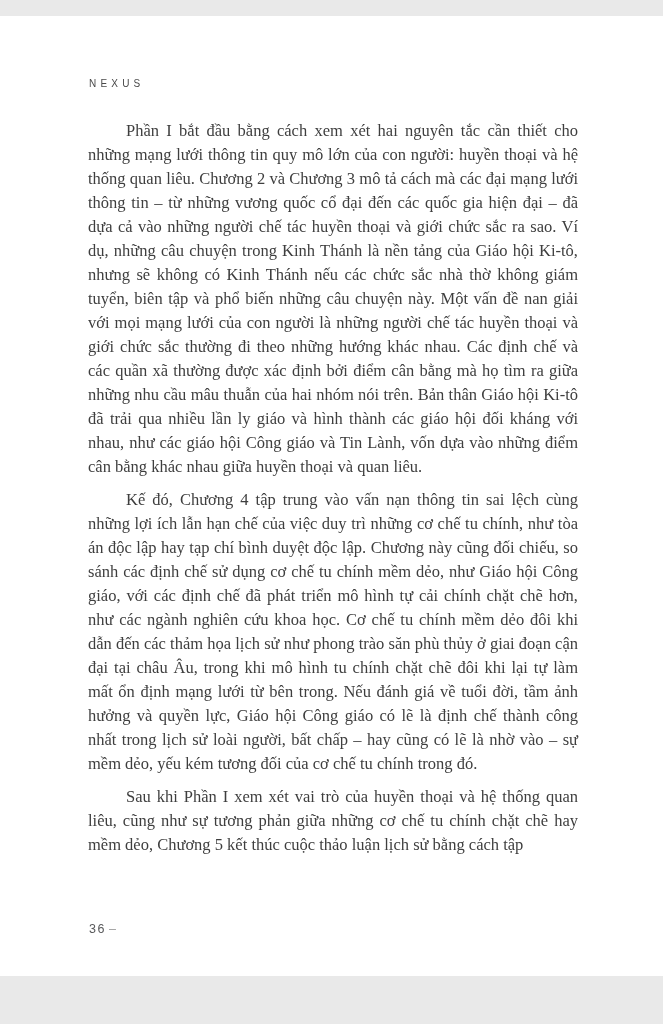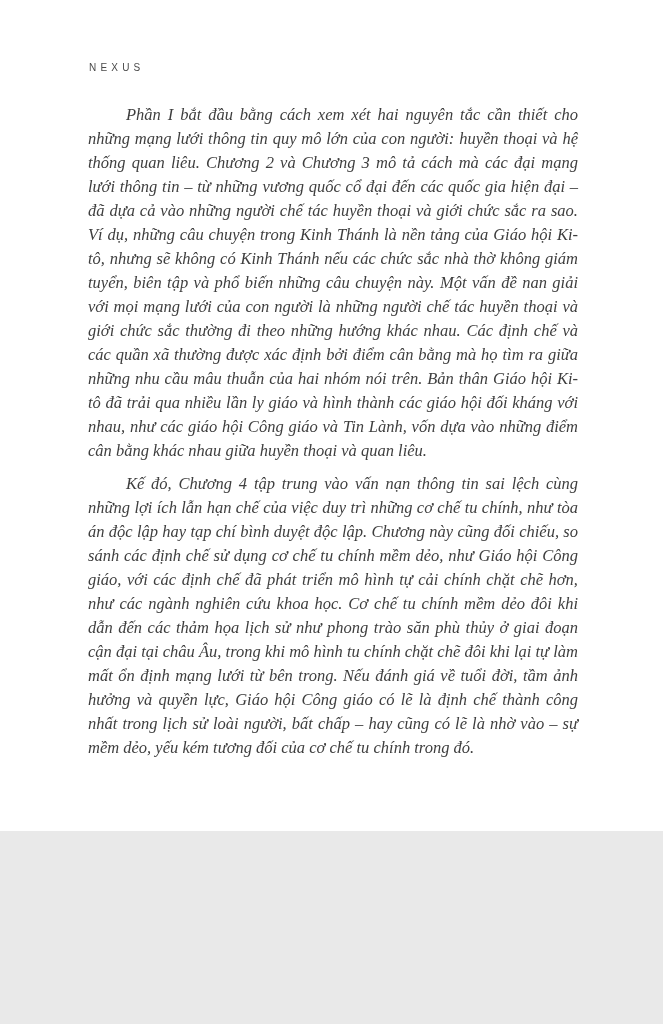--- a/index.html
+++ b/index.html
@@ -1,21 +1,21 @@
 <!DOCTYPE html>
 <html><head>
 <meta charset="utf-8">
 <style>
   * { margin: 0; padding: 0; box-sizing: border-box; }
   html, body { background: #e9e9e9; }
   .page {
     position: relative;
     width: 663px;
-    height: 831px;
-    margin: 0 auto;
+    height: 960px;
+    margin: 16px auto;
     background: #ffffff;
     overflow: hidden;
   }
   .running-header {
     position: absolute;
     left: 89px;
     top: 62px;
     font-family: "Liberation Sans", sans-serif;
     font-size: 10px;
     font-weight: 400;
@@ -29,21 +29,20 @@
     width: 490px;
   }
   .body-para {
     font-family: "Liberation Serif", "DejaVu Serif", serif;
     font-size: 16.5px;
     line-height: 24px;
     color: #3e3e3e;
     text-align: justify;
     text-indent: 38px;
     margin: 0 0 9px 0;
-    font-style: italic;
   }
   .page-footer {
     position: absolute;
     left: 89px;
     top: 906px;
     font-family: "Liberation Sans", sans-serif;
     font-size: 12.5px;
     color: #58595b;
     letter-spacing: 1.5px;
   }
@@ -55,19 +54,20 @@
 </head>
 <body>
 
 <div class="page">
 
   <div class="running-header">NEXUS</div>
 
   <div class="text-block">
     <p class="body-para">Phần I bắt đầu bằng cách xem xét hai nguyên tắc cần thiết cho những mạng lưới thông tin quy mô lớn của con người: huyền thoại và hệ thống quan liêu. Chương 2 và Chương 3 mô tả cách mà các đại mạng lưới thông tin – từ những vương quốc cổ đại đến các quốc gia hiện đại – đã dựa cả vào những người chế tác huyền thoại và giới chức sắc ra sao. Ví dụ, những câu chuyện trong Kinh Thánh là nền tảng của Giáo hội Ki-tô, nhưng sẽ không có Kinh Thánh nếu các chức sắc nhà thờ không giám tuyển, biên tập và phổ biến những câu chuyện này. Một vấn đề nan giải với mọi mạng lưới của con người là những người chế tác huyền thoại và giới chức sắc thường đi theo những hướng khác nhau. Các định chế và các quần xã thường được xác định bởi điểm cân bằng mà họ tìm ra giữa những nhu cầu mâu thuẫn của hai nhóm nói trên. Bản thân Giáo hội Ki-tô đã trải qua nhiều lần ly giáo và hình thành các giáo hội đối kháng với nhau, như các giáo hội Công giáo và Tin Lành, vốn dựa vào những điểm cân bằng khác nhau giữa huyền thoại và quan liêu.</p>
     <p class="body-para">Kế đó, Chương 4 tập trung vào vấn nạn thông tin sai lệch cùng những lợi ích lẫn hạn chế của việc duy trì những cơ chế tu chính, như tòa án độc lập hay tạp chí bình duyệt độc lập. Chương này cũng đối chiếu, so sánh các định chế sử dụng cơ chế tu chính mềm dẻo, như Giáo hội Công giáo, với các định chế đã phát triển mô hình tự cải chính chặt chẽ hơn, như các ngành nghiên cứu khoa học. Cơ chế tu chính mềm dẻo đôi khi dẫn đến các thảm họa lịch sử như phong trào săn phù thủy ở giai đoạn cận đại tại châu Âu, trong khi mô hình tu chính chặt chẽ đôi khi lại tự làm mất ổn định mạng lưới từ bên trong. Nếu đánh giá về tuổi đời, tầm ảnh hưởng và quyền lực, Giáo hội Công giáo có lẽ là định chế thành công nhất trong lịch sử loài người, bất chấp – hay cũng có lẽ là nhờ vào – sự mềm dẻo, yếu kém tương đối của cơ chế tu chính trong đó.</p>
+    <p class="body-para">Sau khi Phần I xem xét vai trò của huyền thoại và hệ thống quan liêu, cũng như sự tương phản giữa những cơ chế tu chính chặt chẽ hay mềm dẻo, Chương 5 kết thúc cuộc thảo luận lịch sử bằng cách tập</p>
   </div>
 
   <div class="page-footer">
     <span>36</span><span class="dash">–</span>
   </div>
 
 </div>
 
 </body></html>

